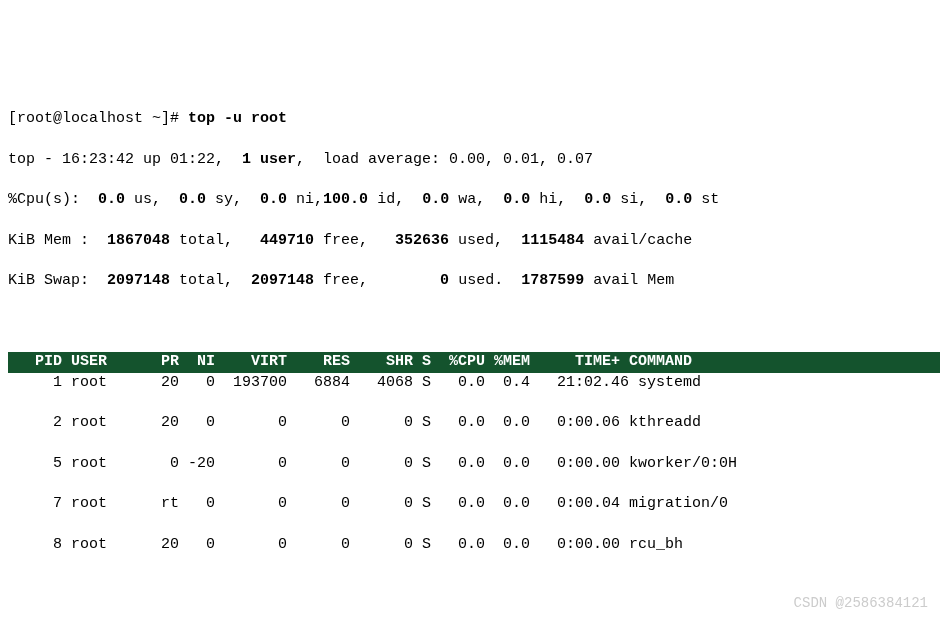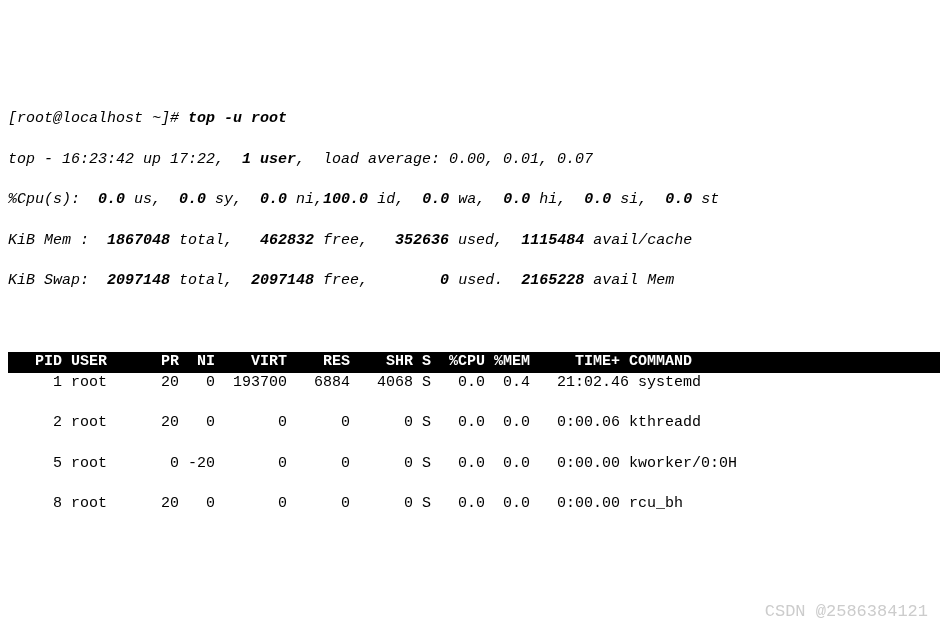--- a/index.html
+++ b/index.html
@@ -14,57 +14,57 @@
       color: #000000;
       padding: 8px;
       white-space: pre;
       line-height: 1.35;
     }
     .bold {
       font-weight: bold;
     }
     .header-line {
       display: block;
-      font-style: italic;
     }
     .table-header {
-      background: #000000;
+      background: #14532d;
       color: #ffffff;
       font-weight: bold;
       display: inline-block;
       width: 100%;
     }
     .table-row {
       display: block;
     }
     .watermark {
       position: absolute;
       right: 20px;
-      bottom: 0;
+      bottom: 11px;
       color: #cccccc;
-      font-size: 17px;
+      font-size: 14px;
       pointer-events: none;
     }
   </style>
 </head>
 <body>
 
 
 
 <div>
 <span class="header-line"><span>[root@localhost ~]# </span><span class="bold">top -u root</span></span>
-<span class="header-line"><span>top - 16:23:42 up 17:22,  </span><span class="bold">1 user</span><span>,  load average: 0.00, 0.01, 0.07</span></span>
+<span class="header-line"><span>top - 16:23:42 up 01:22,  </span><span class="bold">1 user</span><span>,  load average: 0.00, 0.01, 0.07</span></span>
 <span class="header-line"><span>%Cpu(s):  </span><span class="bold">0.0</span><span> us,  </span><span class="bold">0.0</span><span> sy,  </span><span class="bold">0.0</span><span> ni,</span><span class="bold">100.0</span><span> id,  </span><span class="bold">0.0</span><span> wa,  </span><span class="bold">0.0</span><span> hi,  </span><span class="bold">0.0</span><span> si,  </span><span class="bold">0.0</span><span> st</span></span>
-<span class="header-line"><span>KiB Mem :  </span><span class="bold">1867048</span><span> total,   </span><span class="bold">462832</span><span> free,   </span><span class="bold">352636</span><span> used,  </span><span class="bold">1115484</span><span> avail/cache</span></span>
-<span class="header-line"><span>KiB Swap:  </span><span class="bold">2097148</span><span> total,  </span><span class="bold">2097148</span><span> free,        </span><span class="bold">0</span><span> used.  </span><span class="bold">2165228</span><span> avail Mem</span></span>
+<span class="header-line"><span>KiB Mem :  </span><span class="bold">1867048</span><span> total,   </span><span class="bold">449710</span><span> free,   </span><span class="bold">352636</span><span> used,  </span><span class="bold">1115484</span><span> avail/cache</span></span>
+<span class="header-line"><span>KiB Swap:  </span><span class="bold">2097148</span><span> total,  </span><span class="bold">2097148</span><span> free,        </span><span class="bold">0</span><span> used.  </span><span class="bold">1787599</span><span> avail Mem</span></span>
 <span class="header-line"> </span>
 <span class="table-header">   PID USER      PR  NI    VIRT    RES    SHR S  %CPU %MEM     TIME+ COMMAND                 </span>
 <span class="table-row">     1 root      20   0  193700   6884   4068 S   0.0  0.4   21:02.46 systemd</span>
 <span class="table-row">     2 root      20   0       0      0      0 S   0.0  0.0   0:00.06 kthreadd</span>
 <span class="table-row">     5 root       0 -20       0      0      0 S   0.0  0.0   0:00.00 kworker/0:0H</span>
+<span class="table-row">     7 root      rt   0       0      0      0 S   0.0  0.0   0:00.04 migration/0</span>
 <span class="table-row">     8 root      20   0       0      0      0 S   0.0  0.0   0:00.00 rcu_bh</span>
 
 
 
 
 
 
 
 
 

